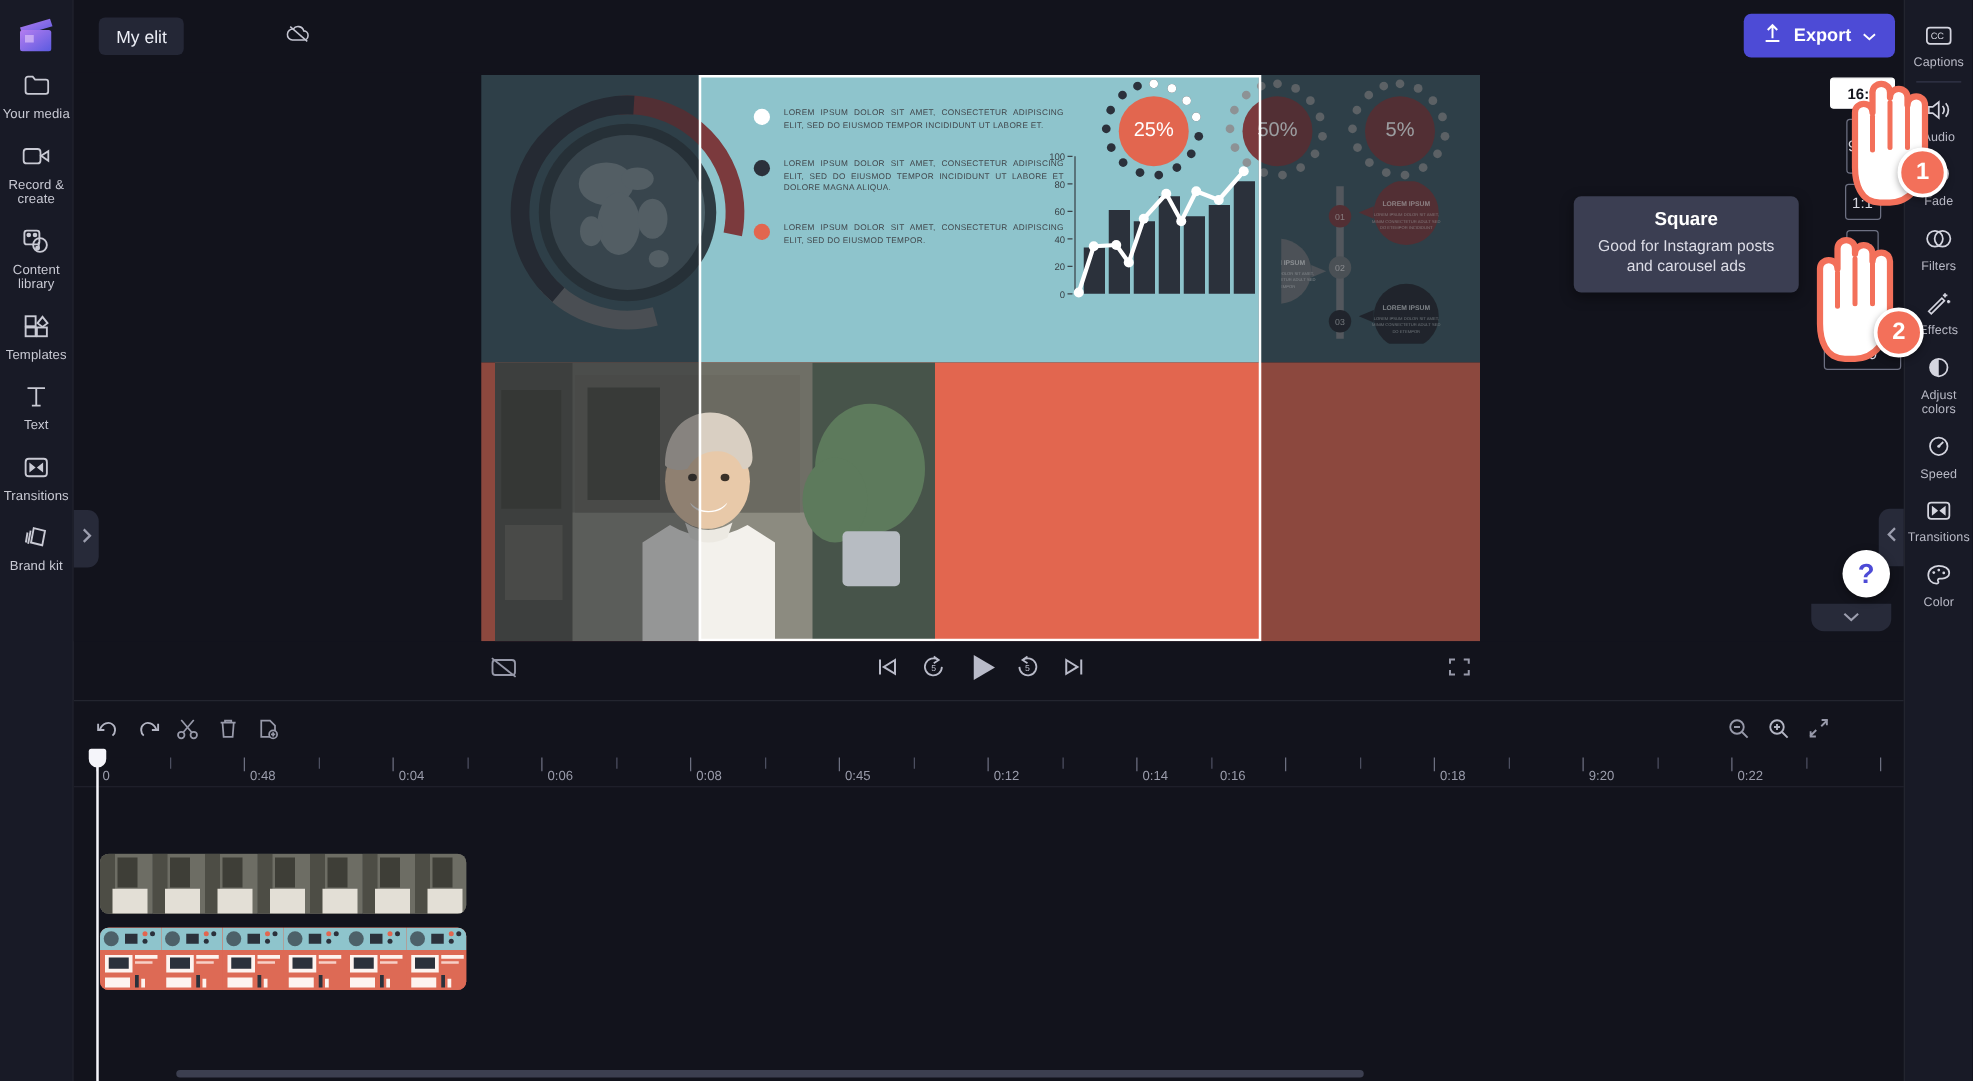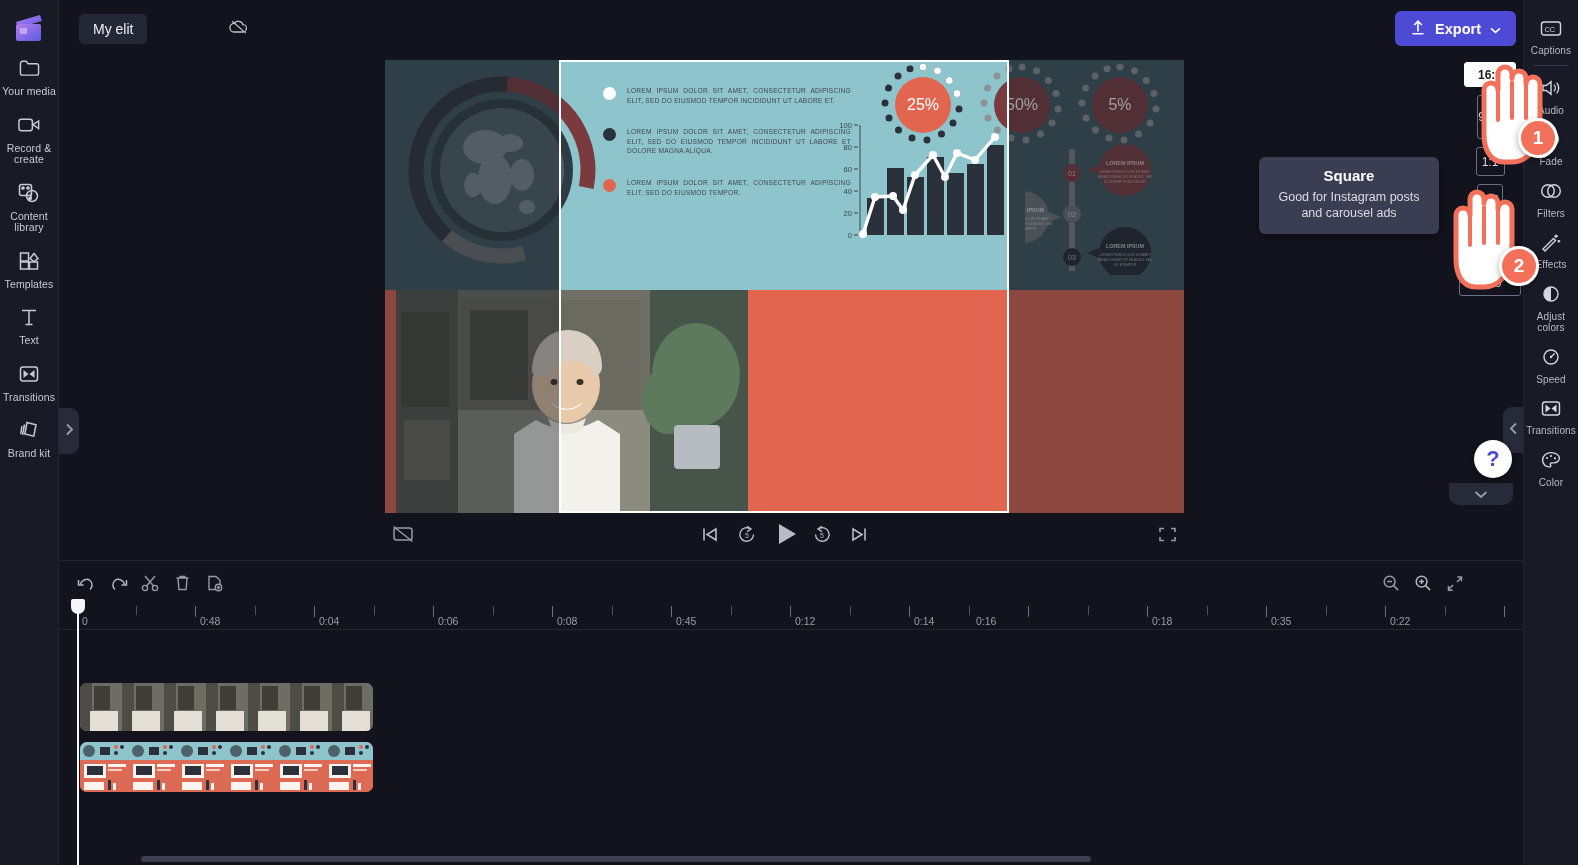--- a/index.html
+++ b/index.html
@@ -823,21 +823,21 @@
   <div class="tick major" style="left:850px"></div>
     <div class="tick-lbl" style="left:855px">0:14</div>
   <div class="tick" style="left:910px"></div>
   <div class="tick major" style="left:969px"></div>
     <div class="tick-lbl" style="left:917px">0:16</div>
   <div class="tick" style="left:1029px"></div>
   <div class="tick major" style="left:1088px"></div>
     <div class="tick-lbl" style="left:1093px">0:18</div>
   <div class="tick" style="left:1148px"></div>
   <div class="tick major" style="left:1207px"></div>
-    <div class="tick-lbl" style="left:1212px">0:35</div>
+    <div class="tick-lbl" style="left:1212px">9:20</div>
   <div class="tick" style="left:1267px"></div>
   <div class="tick major" style="left:1326px"></div>
     <div class="tick-lbl" style="left:1331px">0:22</div>
   <div class="tick" style="left:1386px"></div>
   <div class="tick major" style="left:1445px"></div>
 </div>
 
 <div id="tracks">
   <div class="clip" id="clip-video">
     <div class="filmstrip">

